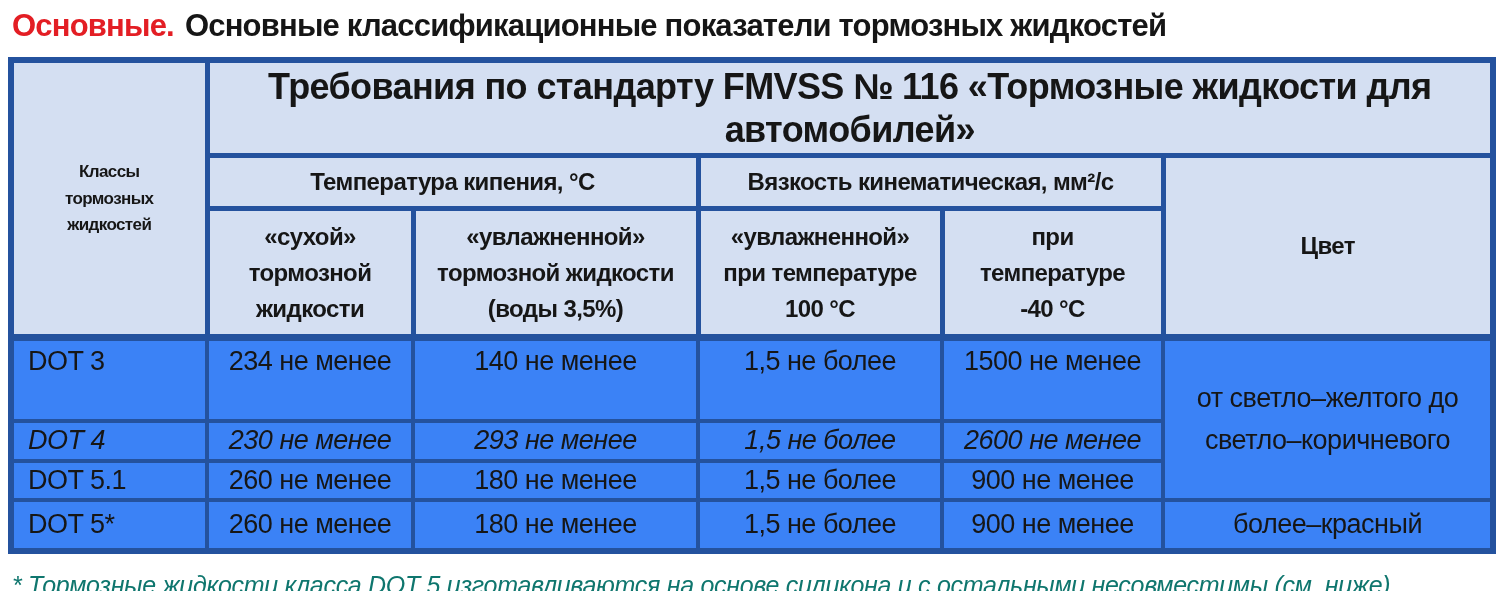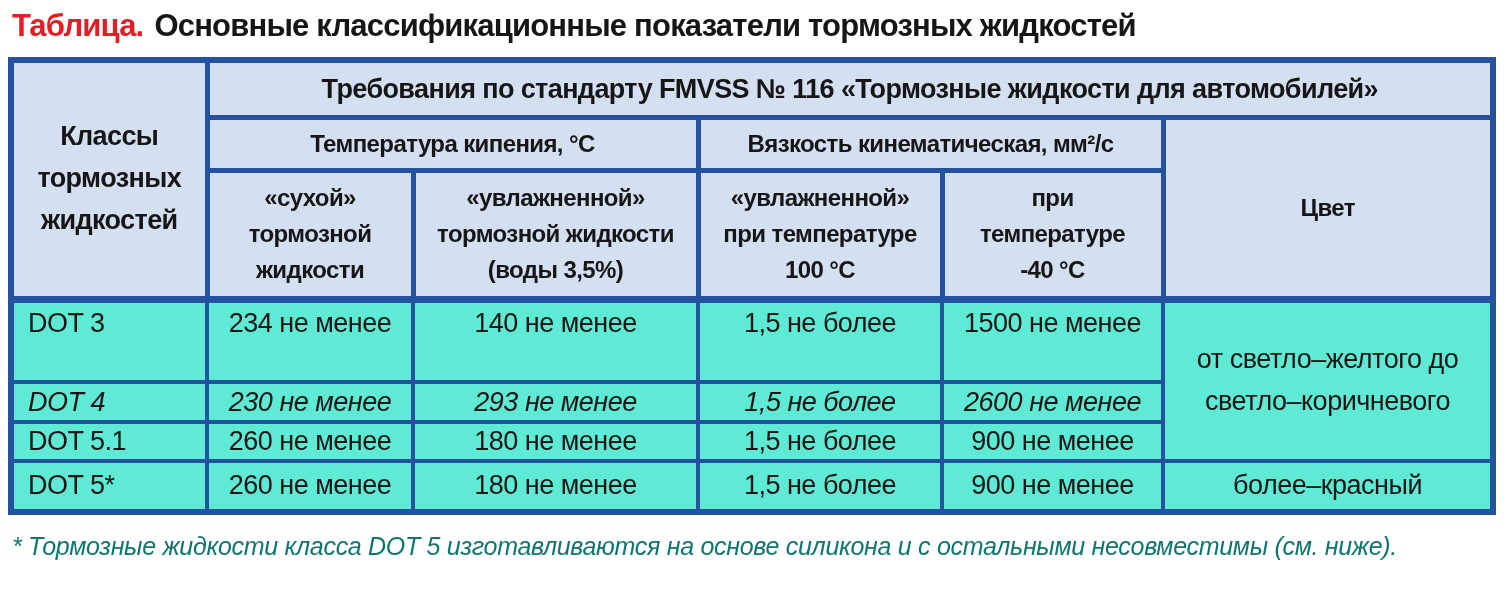--- a/index.html
+++ b/index.html
@@ -45,26 +45,26 @@
   thead th {
     background: var(--hdr-bg);
     font-weight: bold;
     font-size: 24px;
     letter-spacing: -0.6px;
     text-align: center;
     vertical-align: middle;
     white-space: pre-line;
     line-height: 1.5;
   }
-  th.fmvss-cell   { font-size: 27px; line-height: 1.2; }
-  th.classes-cell { font-size: 27px; line-height: 1.55; }
+  th.fmvss-cell   { font-size: 36px; line-height: 1.2; }
+  th.classes-cell { font-size: 17px; line-height: 1.55; }
 
   tbody td {
     border-width: 4px;
-    background: #5eead4;
+    background: #3b82f6;
     font-size: 27px;
     letter-spacing: -0.5px;
     text-align: center;
     vertical-align: middle;
     white-space: pre-line;
   }
   tbody tr.row-first td { border-top-width: 7px; }
   tbody tr.row-first td.val-cell,
   tbody tr.row-first td.class-cell { vertical-align: top; padding-top: 5px; }
   td.class-cell { text-align: left; padding-left: 14px; }
@@ -85,21 +85,21 @@
     letter-spacing: -0.3px;
     color: #0f766e;
     white-space: nowrap;
   }
 </style>
 </head>
 <body>
 
 <div class="page">
 
-  <h1 class="title"><span class="label">Таблица.</span><span class="text">Основные классификационные показатели тормозных жидкостей</span></h1>
+  <h1 class="title"><span class="label">Основные.</span><span class="text">Основные классификационные показатели тормозных жидкостей</span></h1>
 
   <table class="fluid-table">
     <colgroup>
       <col style="width:196px">
       <col style="width:206px">
       <col style="width:285px">
       <col style="width:244px">
       <col style="width:221px">
       <col style="width:330px">
     </colgroup>

